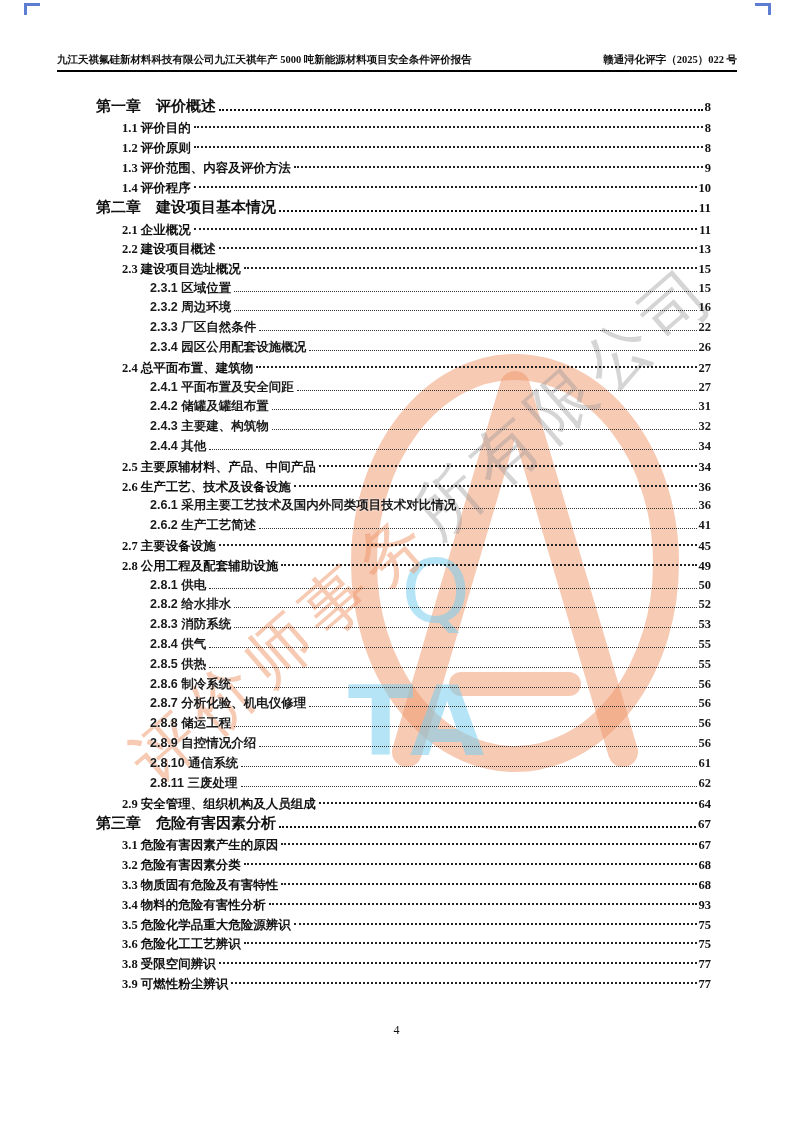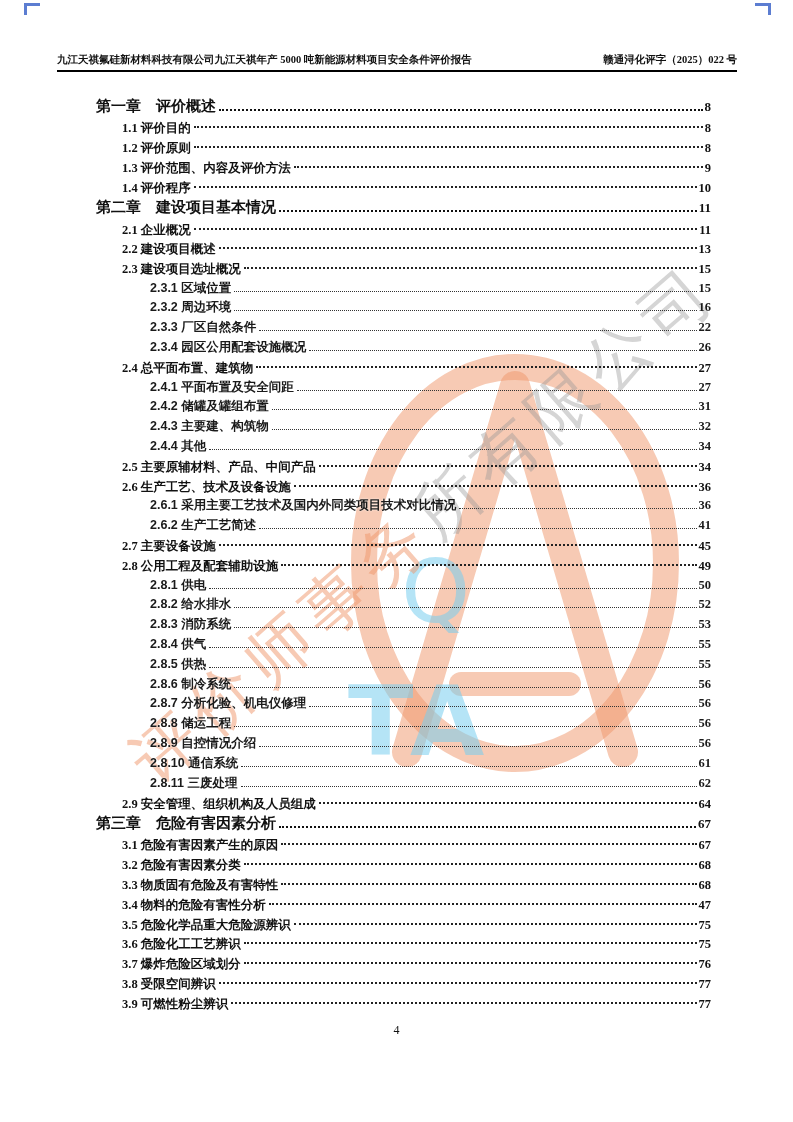--- a/index.html
+++ b/index.html
@@ -363,40 +363,35 @@
 
   <div class="row l2">
     <span class="label">3.3 物质固有危险及有害特性</span>
     <span class="leader"></span>
     <span class="pg">68</span>
   </div>
 
   <div class="row l2">
     <span class="label">3.4 物料的危险有害性分析</span>
     <span class="leader"></span>
-    <span class="pg">47</span>
+    <span class="pg">93</span>
   </div>
 
   <div class="row l2">
     <span class="label">3.5 危险化学品重大危险源辨识</span>
     <span class="leader"></span>
     <span class="pg">75</span>
   </div>
 
   <div class="row l2">
     <span class="label">3.6 危险化工工艺辨识</span>
     <span class="leader"></span>
     <span class="pg">75</span>
   </div>
 
-  <div class="row l2">
-    <span class="label">3.7 爆炸危险区域划分</span>
-    <span class="leader"></span>
-    <span class="pg">76</span>
-  </div>
 
   <div class="row l2">
     <span class="label">3.8 受限空间辨识</span>
     <span class="leader"></span>
     <span class="pg">77</span>
   </div>
 
   <div class="row l2">
     <span class="label">3.9 可燃性粉尘辨识</span>
     <span class="leader"></span>

